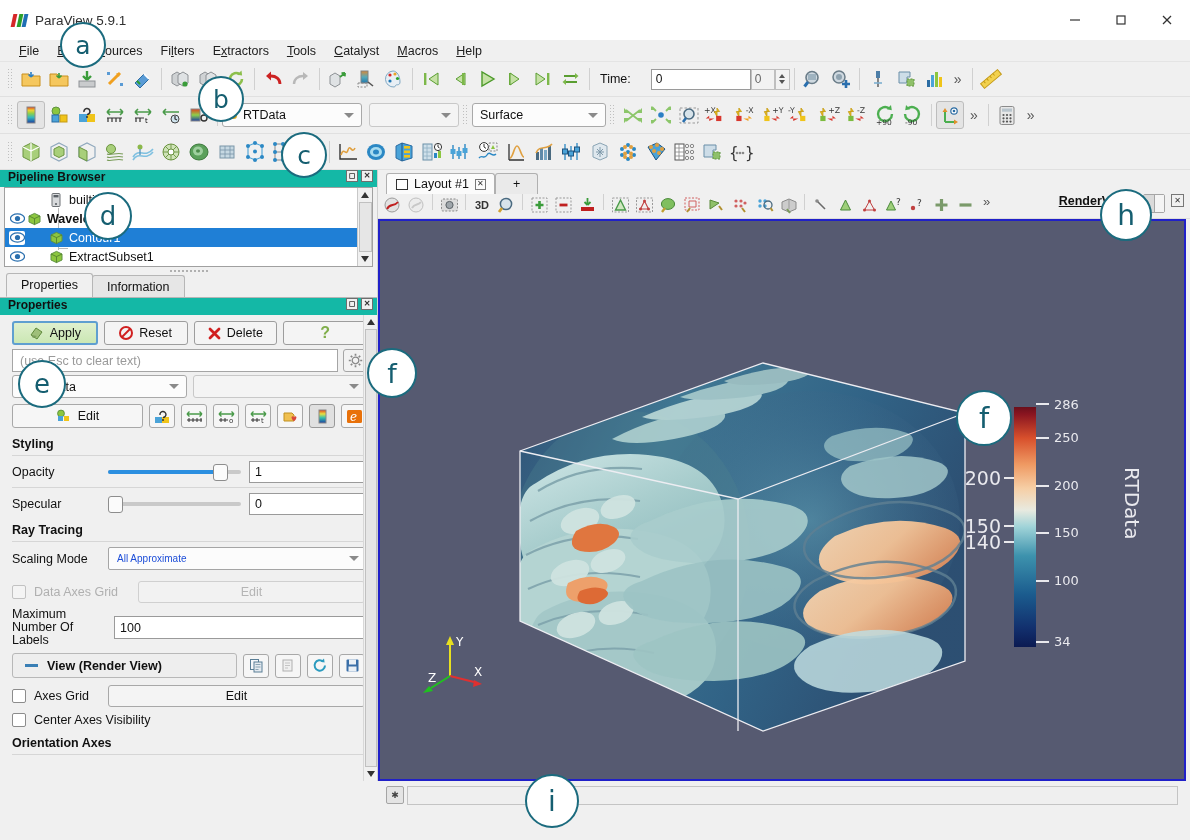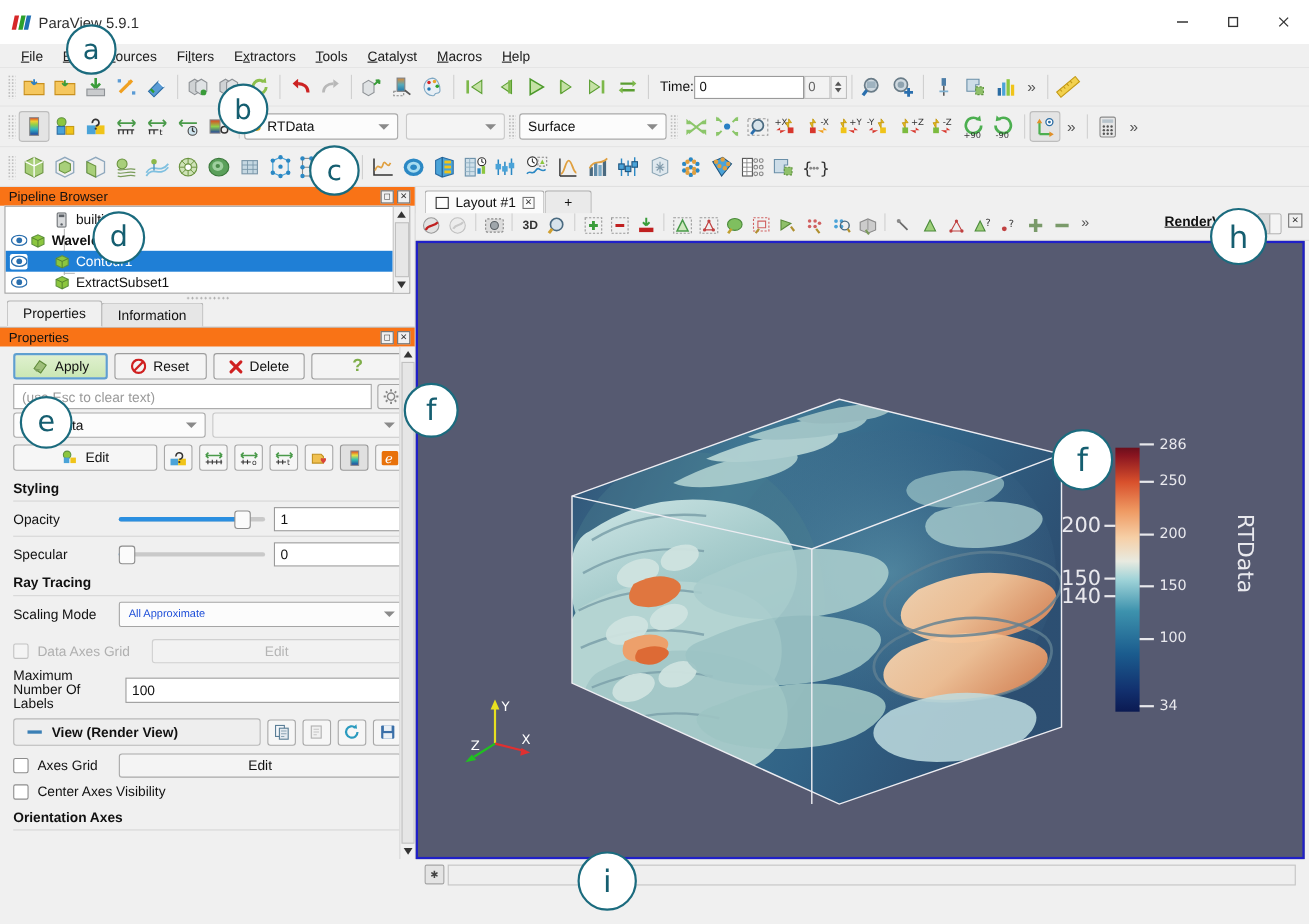--- a/index.html
+++ b/index.html
@@ -48,21 +48,21 @@
   .grip { width:7px; height:22px; margin:0 3px; flex:0 0 auto;
     background-image:radial-gradient(#b9b9b9 1px, transparent 1px);
     background-size:3px 3px; opacity:.9; }
   .sep { width:1px; height:22px; background:#d0d0d0; margin:0 4px; flex:0 0 auto; }
   .tbtn { width:28px; height:28px; display:flex; align-items:center; justify-content:center;
     flex:0 0 auto; border:1px solid transparent; border-radius:3px; }
   .tbtn.active { background:#e4e4e4; border:1px solid #bdbdbd; }
   .tbtn svg { display:block; }
   .chev { font-size:14px; color:#555; padding:0 6px; flex:0 0 auto; }
 
-  .time-label { font-size:12.5px; margin:0 0 0 6px; color:#111; flex:0 0 auto; }
+  .time-label { font-size:12.5px; margin:0 20px 0 6px; color:#111; flex:0 0 auto; }
   .time-field { width:100px; height:21px; border:1px solid #9a9a9a; background:#fff;
     font-size:12px; padding:1px 4px; flex:0 0 auto; color:#111; line-height:17px; }
   .time-idx { width:24px; height:21px; border:1px solid #bfbfbf; background:#f2f2f2;
     font-size:12px; padding:1px 3px; color:#666; text-align:left; flex:0 0 auto; line-height:17px; }
   .spin { width:15px; height:21px; border:1px solid #bfbfbf; background:#f2f2f2;
     display:flex; flex-direction:column; justify-content:center; align-items:center; flex:0 0 auto; }
   .spin .ar { width:0;height:0;border-left:3px solid transparent;border-right:3px solid transparent; }
   .spin .up { border-bottom:4px solid #555; margin-bottom:2px; }
   .spin .dn { border-top:4px solid #555; }
 
@@ -72,22 +72,22 @@
   .combo .carr { width:0;height:0;border-left:5px solid transparent;border-right:5px solid transparent;
     border-top:5px solid #8a8a8a; margin-left:6px; margin-right:3px; }
   .combo.disabled { background:#f4f4f4; color:#b0b0b0; border-color:#c8c8c8; }
   .dot-y { width:7px;height:7px;border-radius:50%;background:#dba61b; margin-right:6px; flex:0 0 auto; }
 
   
   .main { display:flex; height:611px; }
   .left-panel { width:378px; background:#f0f0f0; border-right:1px solid #d0d0d0;
     display:flex; flex-direction:column; }
 
-  .dock-title { height:17px; background:#f97316; display:flex; align-items:center;
-    padding:0 4px 0 8px; font-size:12px; color:#111; }
+  .dock-title { height:17px; background:#14b8a6; display:flex; 
+    padding:0 4px 0 8px; font-size:12px; color:#111;font-weight:bold; }
   .dock-title .sp { flex:1; }
   .dock-ico { width:12px; height:12px; border:1px solid #6e6e6e; margin-left:3px;
     display:flex; align-items:center; justify-content:center; font-size:8px; color:#333;
     line-height:1; background:#f0f0f0; }
 
   .pipeline-box { margin:0 4px; height:80px; background:#fff; border:1px solid #a0a0a0;
     position:relative; display:flex; }
   .pipe-list { flex:1; padding-top:2px; position:relative; overflow:hidden; }
   .pipe-row { height:19px; display:flex; align-items:center; padding-left:4px; position:relative; }
   .pipe-row .eye { width:16px; height:14px; display:flex; align-items:center; justify-content:center; flex:0 0 auto; }

